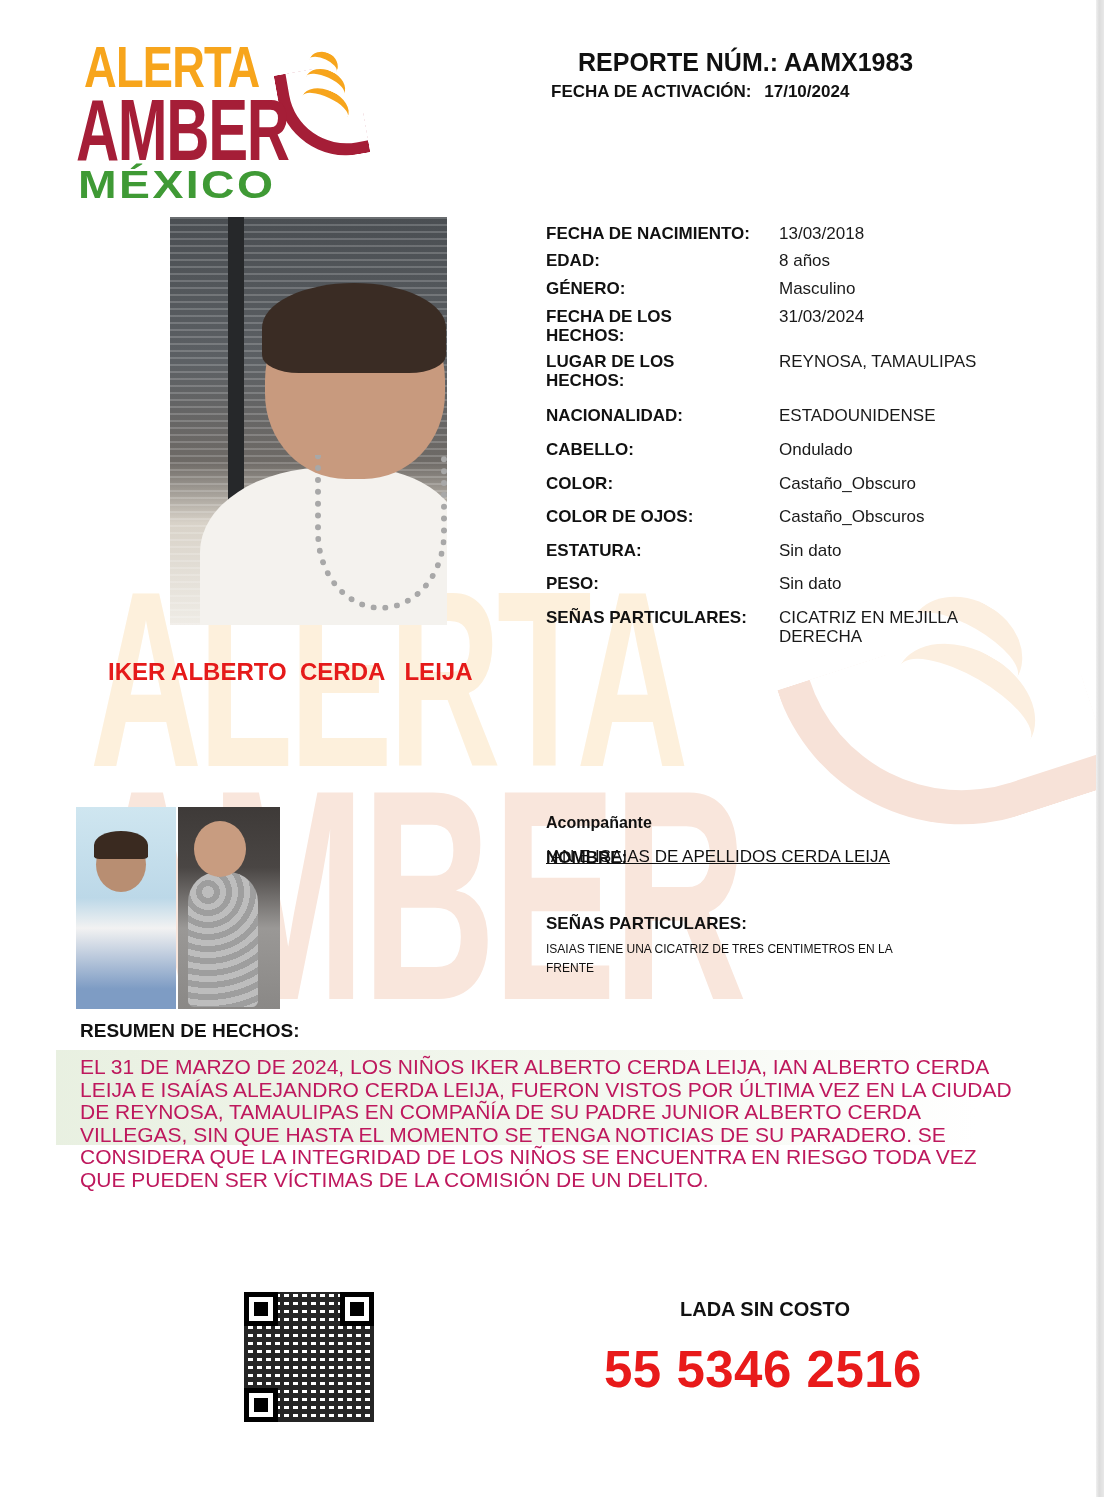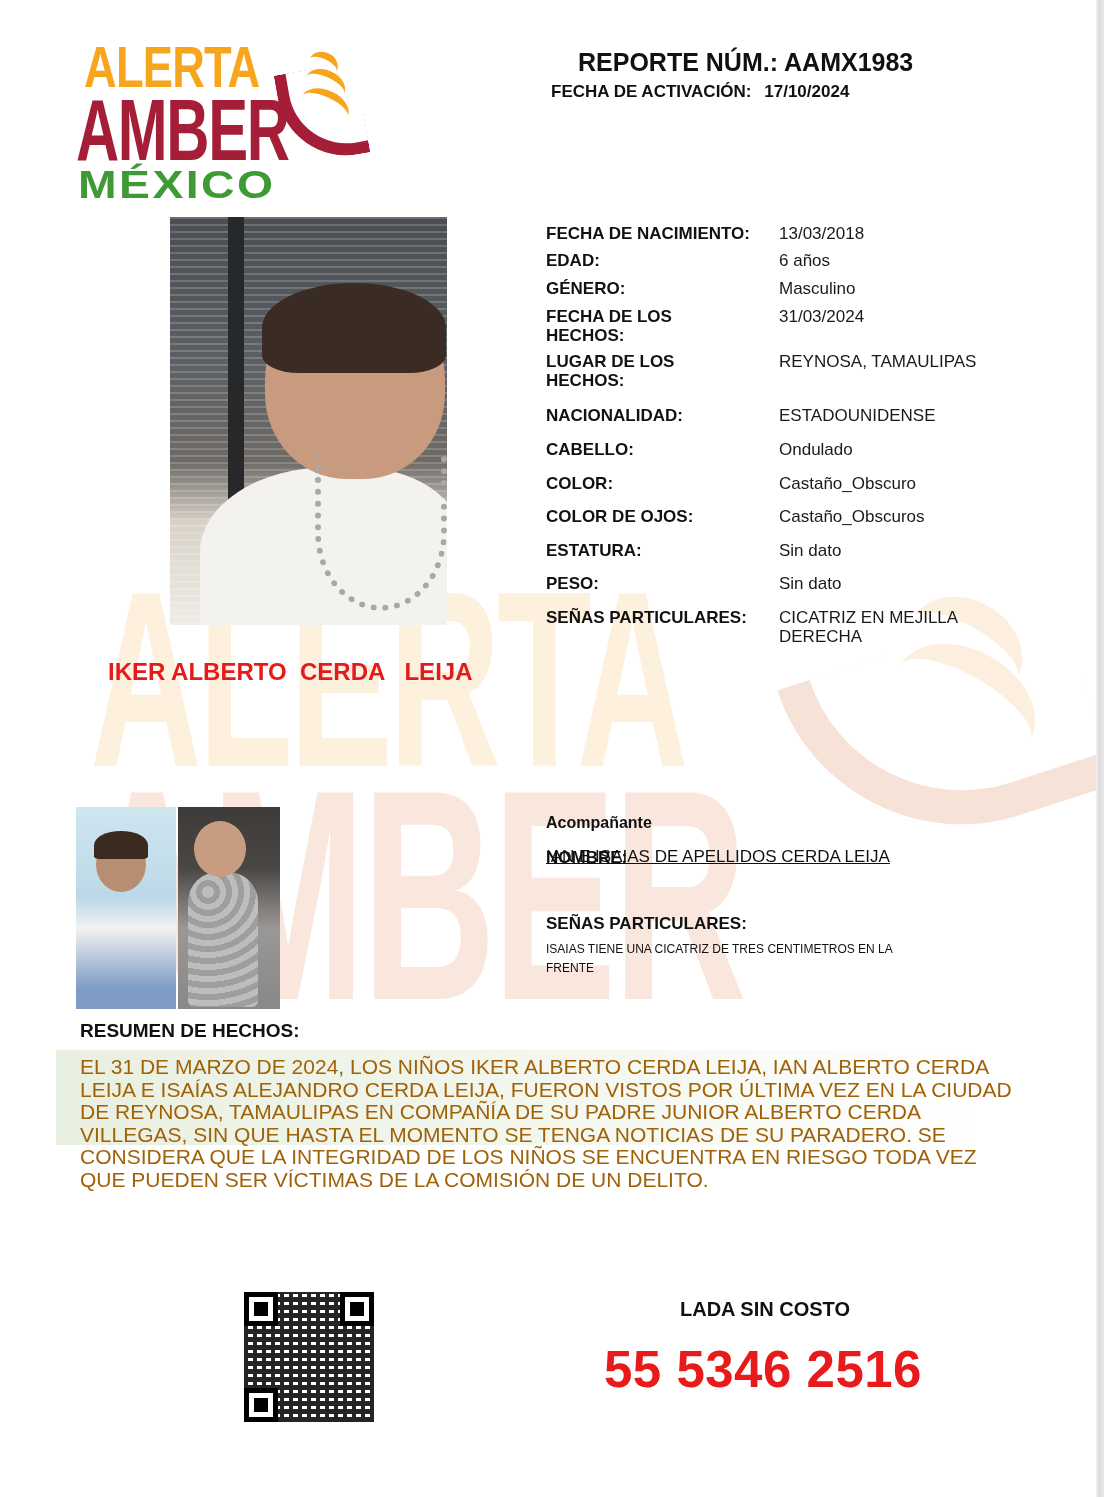--- a/index.html
+++ b/index.html
@@ -82,21 +82,21 @@
   .photo-comp .c2 .head { position:absolute; left:16px; top:14px; width:52px; height:56px; border-radius:50%; background:#c89c80; }
 
   .comp-title { position:absolute; left:546px; top:814px; font-size:16px; font-weight:bold; }
   .comp-name-lbl { position:absolute; left:546px; top:848px; font-size:17px; font-weight:bold; }
   .comp-name { position:absolute; left:546px; top:847px; font-size:17px;text-decoration:underline; }
   .comp-marks-lbl { position:absolute; left:546px; top:914px; font-size:17px; font-weight:bold; }
   .comp-marks { position:absolute; left:546px; top:940px; width:380px; font-size:12px; line-height:19px; }
 
   
   .summary-title { position:absolute; left:80px; top:1020px; font-size:19px; font-weight:bold; }
-  .summary-text { position:absolute; left:80px; top:1056px; width:940px; font-size:21px; line-height:22.5px; color:#a16207; }
+  .summary-text { position:absolute; left:80px; top:1056px; width:940px; font-size:21px; line-height:22.5px; color:#be185d; }
 
   
   .qr { position:absolute; left:244px; top:1292px; width:130px; height:130px; }
   .qr .finder { position:absolute; width:24px; height:24px; border:5px solid #000; background:#fff; }
   .qr .finder::after { content:""; position:absolute; left:5px; top:5px; width:14px; height:14px; background:#000; }
   .qr .noise { position:absolute; left:0; top:0; width:130px; height:130px;
     background:
       repeating-linear-gradient(90deg,#000 0 4px,transparent 4px 9px),
       repeating-linear-gradient(0deg,#000 0 5px,transparent 5px 8px);
     background-blend-mode:multiply; opacity:0.85; }
@@ -143,21 +143,21 @@
 
 <div class="child-name">IKER ALBERTO  CERDA   LEIJA</div>
 
 <div class="fields">
   <div class="row" style="top:0px;">
     <div class="lbl">FECHA DE NACIMIENTO:</div>
     <div class="val">13/03/2018</div>
   </div>
   <div class="row" style="top:27px;">
     <div class="lbl">EDAD:</div>
-    <div class="val">6 años</div>
+    <div class="val">8 años</div>
   </div>
   <div class="row" style="top:55px;">
     <div class="lbl">GÉNERO:</div>
     <div class="val">Masculino</div>
   </div>
   <div class="row" style="top:83px;">
     <div class="lbl" style="width:160px;">FECHA DE LOS HECHOS:</div>
     <div class="val">31/03/2024</div>
   </div>
   <div class="row" style="top:128px;">

